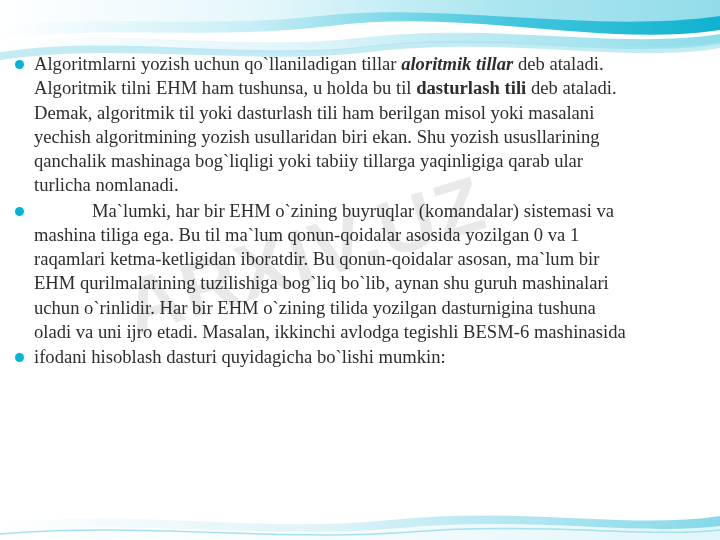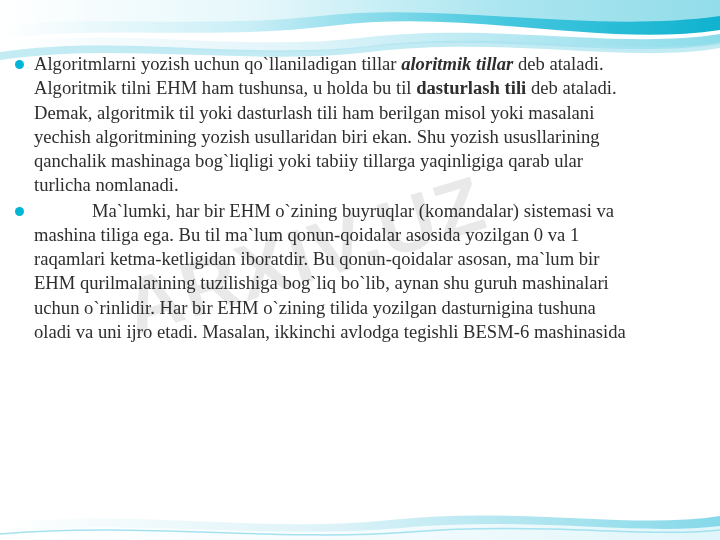--- a/index.html
+++ b/index.html
@@ -140,20 +140,24 @@
   <div class="content">
     <ul class="bullets">
       <li>
         <span class="dot"></span>
         <span><span>Algoritmlarni yozish uchun qo`llaniladigan tillar </span><i class="bi">aloritmik tillar</i><span> deb ataladi. Algoritmik tilni EHM ham tushunsa, u holda bu til </span><b class="strong">dasturlash tili</b><span> deb ataladi. Demak, algoritmik til yoki dasturlash tili ham berilgan misol yoki masalani yechish algoritmining yozish usullaridan biri ekan. Shu yozish ususllarining qanchalik mashinaga bog`liqligi yoki tabiiy tillarga yaqinligiga qarab ular turlicha nomlanadi.</span></span>
       </li>
       <li>
         <span class="dot"></span>
         <span class="para-indent"></span><span>Ma`lumki, har bir EHM o`zining buyruqlar (komandalar) sistemasi va mashina tiliga ega. Bu til ma`lum qonun-qoidalar asosida yozilgan 0 va 1 raqamlari ketma-ketligidan iboratdir. Bu qonun-qoidalar asosan, ma`lum bir EHM qurilmalarining tuzilishiga bog`liq bo`lib, aynan shu guruh mashinalari uchun o`rinlidir. Har bir EHM o`zining tilida yozilgan dasturnigina tushuna oladi va uni ijro etadi. Masalan, ikkinchi avlodga tegishli BESM-6 mashinasida</span>
       </li>
+      <li>
+        <span class="dot"></span>
+        <span>ifodani hisoblash dasturi quyidagicha bo`lishi mumkin:</span>
+      </li>
     </ul>
   </div>
 
   <div class="deco-bottom">
     <svg width="720" height="46" viewBox="0 0 720 46" xmlns="http://www.w3.org/2000/svg">
       <defs>
         <linearGradient id="gbot" x1="0" y1="0" x2="1" y2="0">
           <stop offset="0%" stop-color="#ffffff"></stop>
           <stop offset="45%" stop-color="#d8f1f7"></stop>
           <stop offset="100%" stop-color="#6fd2e5"></stop>

